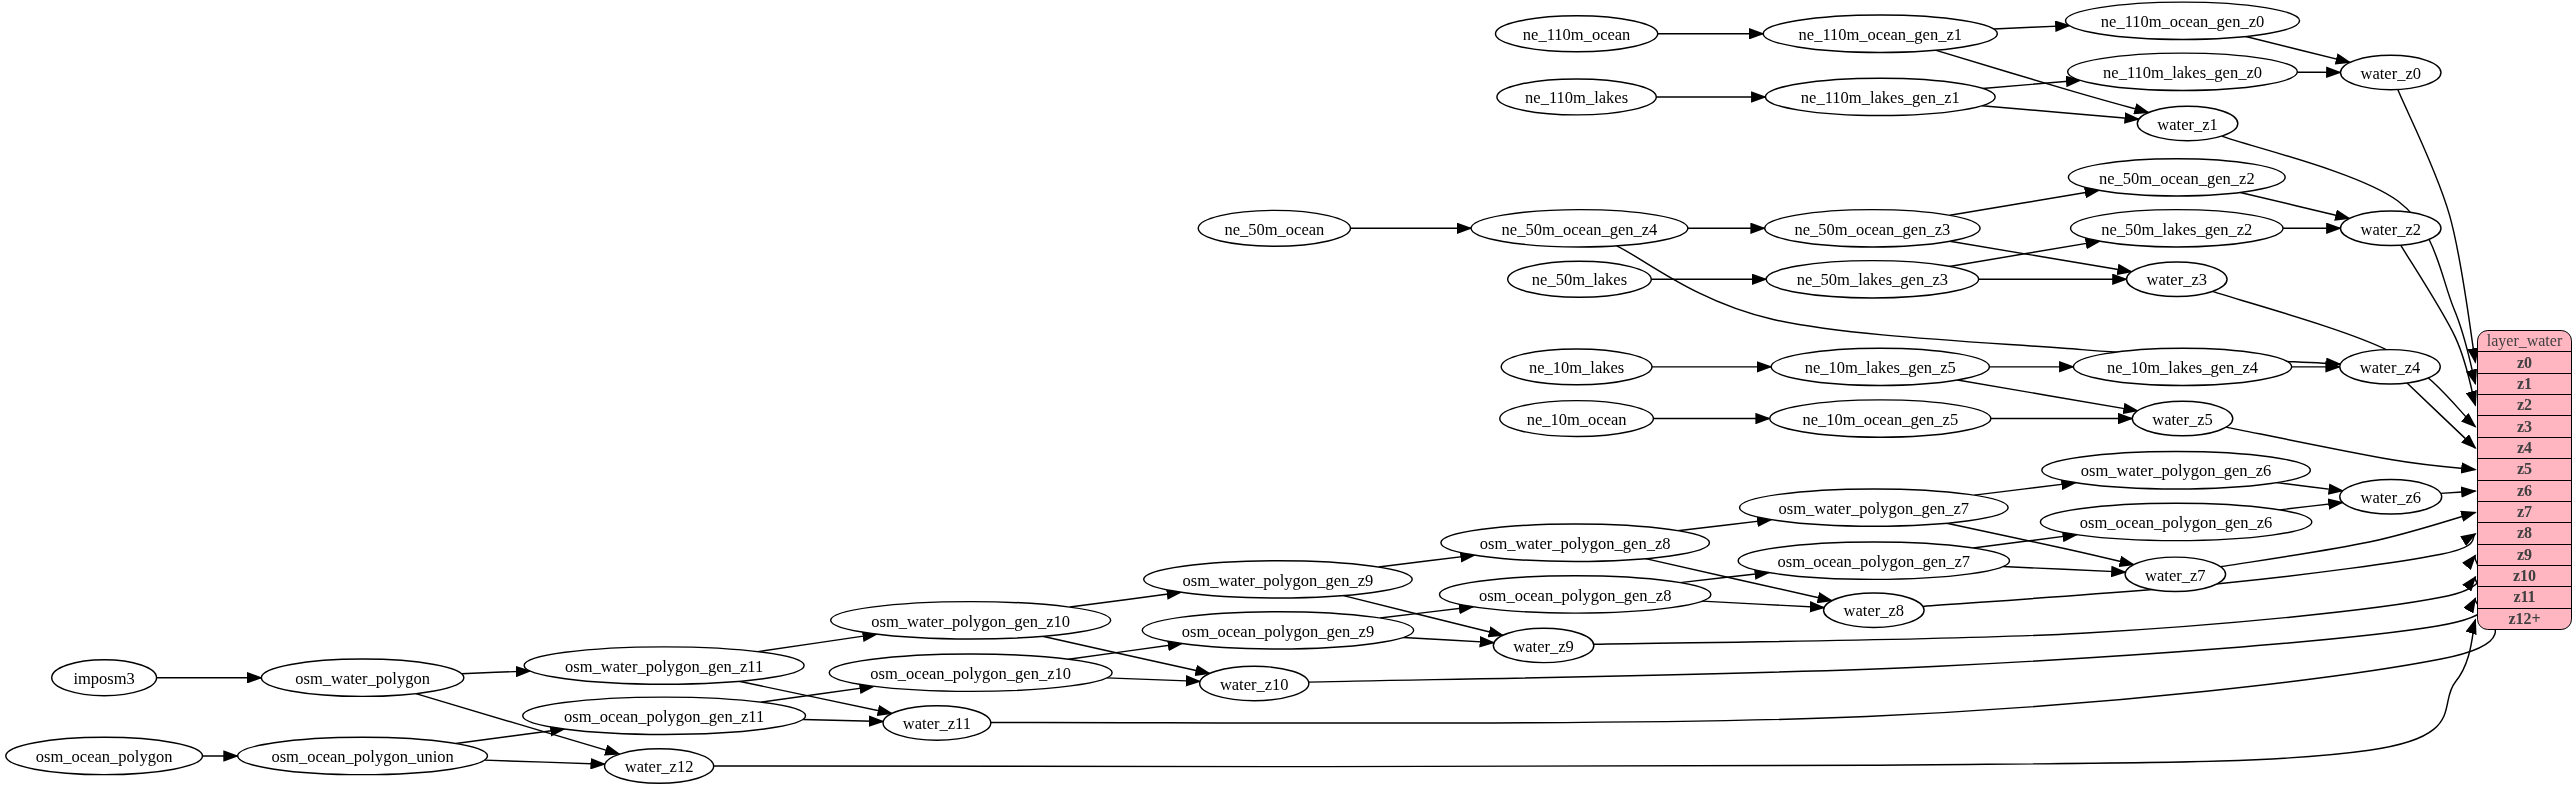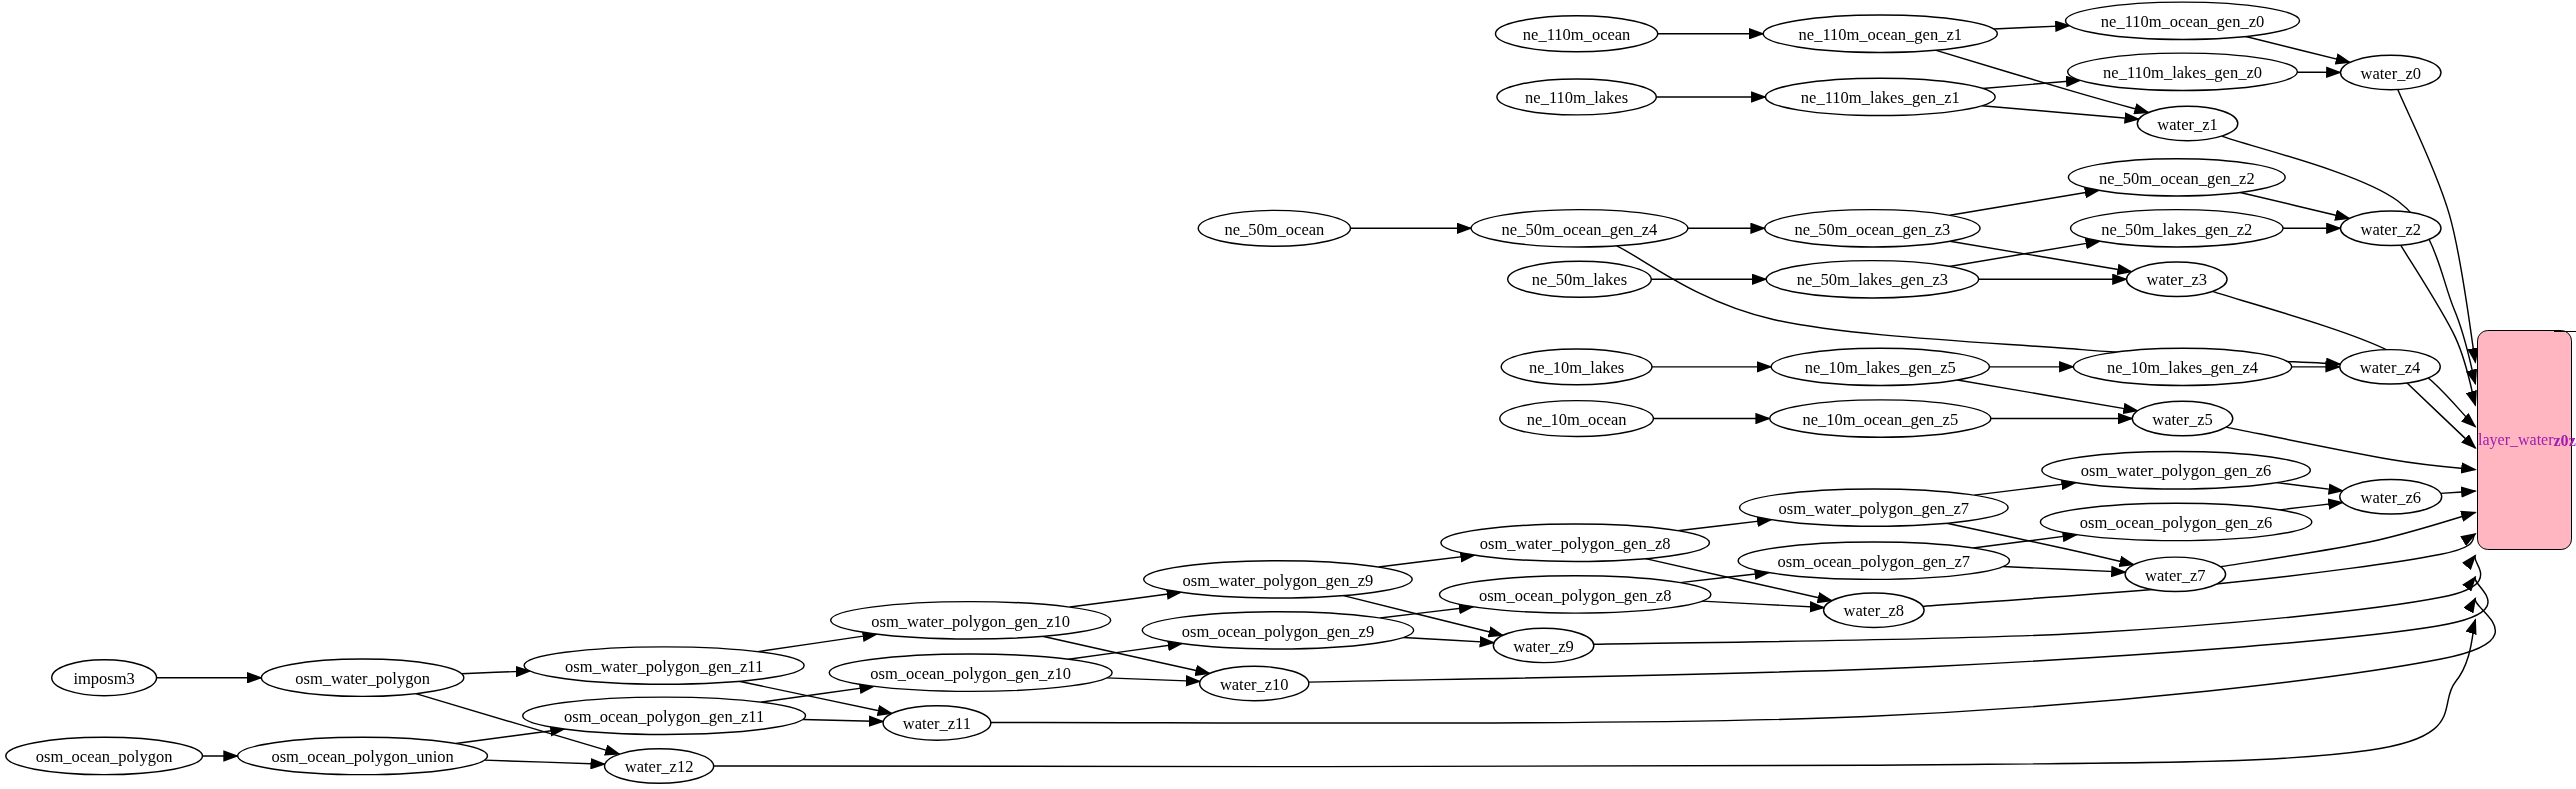--- a/index.html
+++ b/index.html
@@ -16,29 +16,29 @@
   #graph-svg text {
     font-family: "Liberation Serif", "DejaVu Serif", serif;
     font-size: 23px;
     fill: #000000;
   }
   #layer-table {
     position: absolute;
     left: 2477px;
     top: 330px;
     width: 95px;
-    height: 220px;
+    height: 300px;
     box-sizing: border-box;
     background: #ffb6c1;
     border: 1.4px solid #000000;
     border-radius: 10.8px;
     display: flex;
-    flex-direction: row;
+    flex-direction: column;
     font-size: 16px;
-    color: #a21caf;
+    color: #404040;
   }
   .t-header, .t-row {
     flex: 1 1 0;
     display: flex;
     align-items: center;
     justify-content: center;
     line-height: 1;
   }
   .t-row { border-top: 1.4px solid #000000; font-weight: bold; }
 </style>

